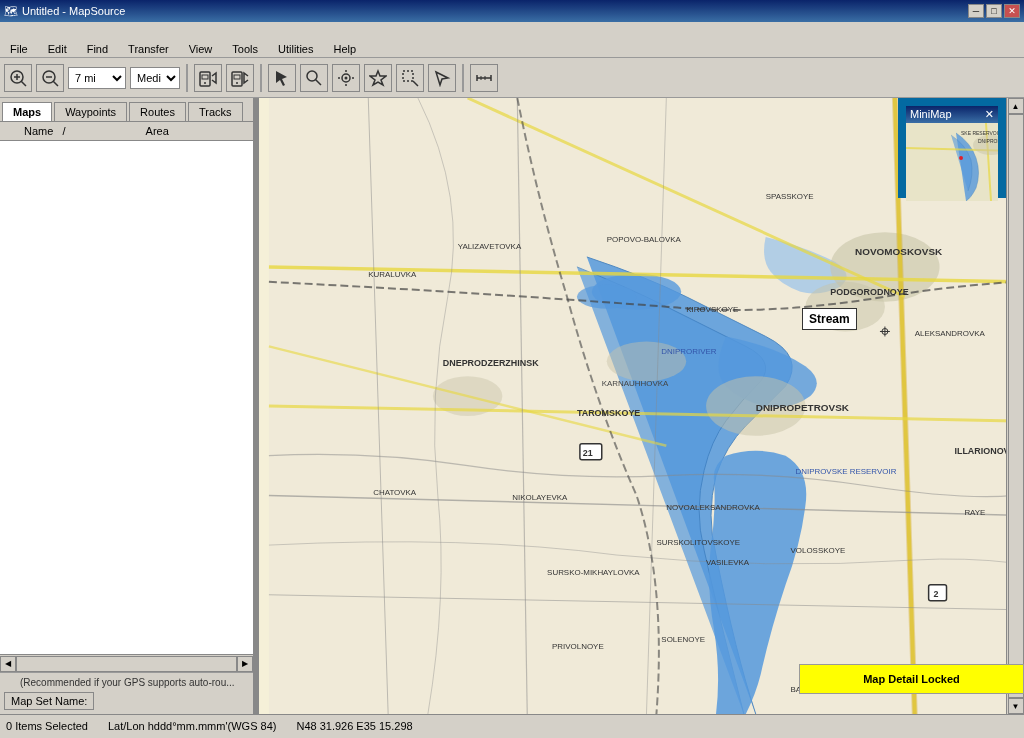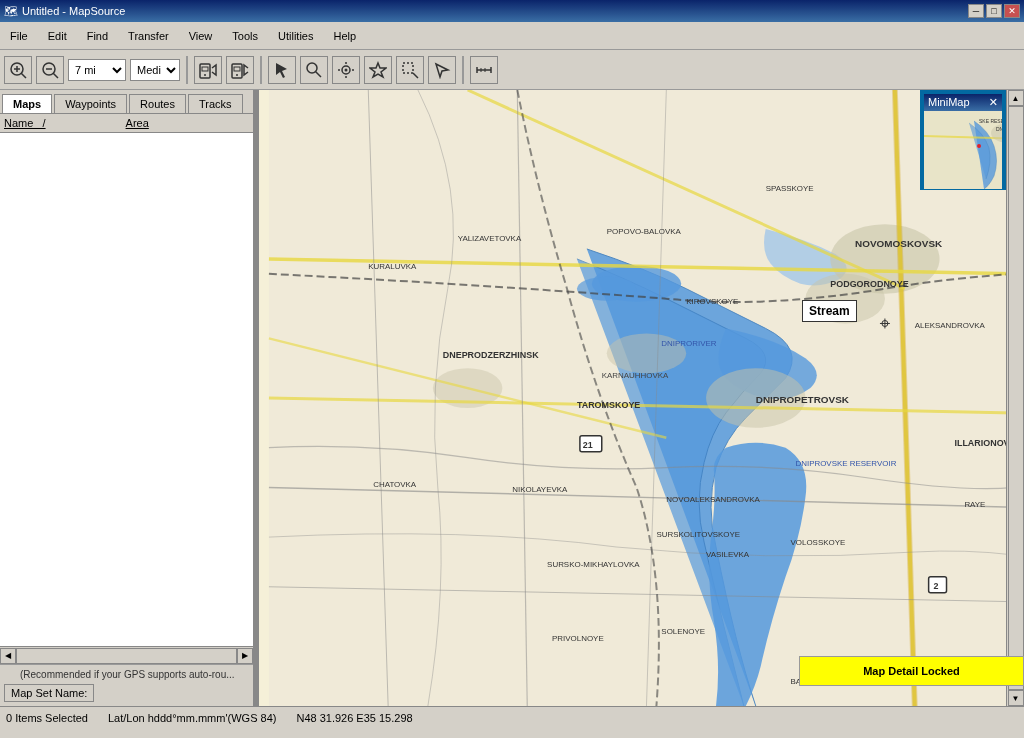--- a/index.html
+++ b/index.html
@@ -18,21 +18,21 @@
     #title-bar-left { display: flex; align-items: center; gap: 4px; font-size: 11px; }
     #title-bar-right { display: flex; gap: 2px; }
     .title-btn {
       width: 16px; height: 14px; background: #d4d0c8; border: 1px solid #888;
       display: flex; align-items: center; justify-content: center; font-size: 9px;
       cursor: pointer; color: black;
     }
     
     
     #menu-bar {
-      background: #d4d0c8; height: 28px; display: flex; align-items: center;
+      background: #d4d0c8; height: 36px; display: flex; align-items: flex-end;
       padding: 0 4px; border-bottom: 1px solid #999; gap: 8px;
     }
     .menu-item { padding: 2px 6px; cursor: pointer; font-size: 11px; }
     
     
     #toolbar {
       background: #d4d0c8; height: 40px; display: flex; align-items: center;
       padding: 2px 4px; gap: 4px; border-bottom: 1px solid #999;
     }
     .toolbar-btn {
@@ -59,21 +59,21 @@
       display: flex; background: #d4d0c8; border-bottom: 1px solid #888; padding-top: 4px;
     }
     .tab {
       padding: 3px 10px; border: 1px solid #888; border-bottom: none;
       background: #d4d0c8; cursor: pointer; font-size: 11px; margin-left: 2px;
     }
     .tab.active { background: #ffffff; font-weight: bold; }
     
     #list-header {
       display: flex; background: #d4d0c8; border-bottom: 1px solid #888;
-      padding: 3px 4px; gap: 80px; text-decoration: underline;
+      padding: 3px 24px; gap: 80px;
     }
     .col-header { font-size: 11px; font-weight: normal; cursor: pointer; }
     
     #list-body { flex: 1; background: white; overflow: auto; }
     
     #left-bottom {
       background: #d4d0c8; padding: 4px; border-top: 1px solid #999;
     }
     #scrollbar-h {
       display: flex; align-items: center; background: #d4d0c8; height: 18px;
@@ -87,22 +87,22 @@
     
     #map-canvas {
       width: 100%; height: 100%; background: #f5f0d8; position: relative; overflow: hidden;
     }
     
     
     #map-svg { position: absolute; top: 0; left: 0; width: 100%; height: 100%; }
     
     
     #minimap {
-      position: absolute; top: 0; right: 18px; width: 86px; height: 100px;
-      background: #d4d0c8; border: 4px solid #0369a1; z-index: 10;
+      position: absolute; top: 0; right: 18px; width: 108px; height: 100px;
+      background: #d4d0c8; border: 8px solid #0369a1; z-index: 10;
     }
     #minimap-title {
       background: linear-gradient(to bottom, #0a246a, #3a6ea5); color: white;
       font-size: 11px; padding: 2px 4px; display: flex; justify-content: space-between;
     }
     #minimap-content { width: 100%; height: 78px; background: #e8e4c8; position: relative; overflow: hidden; }
     
     
     #stream-tooltip {
       position: absolute; top: 210px; left: 543px; background: white;

